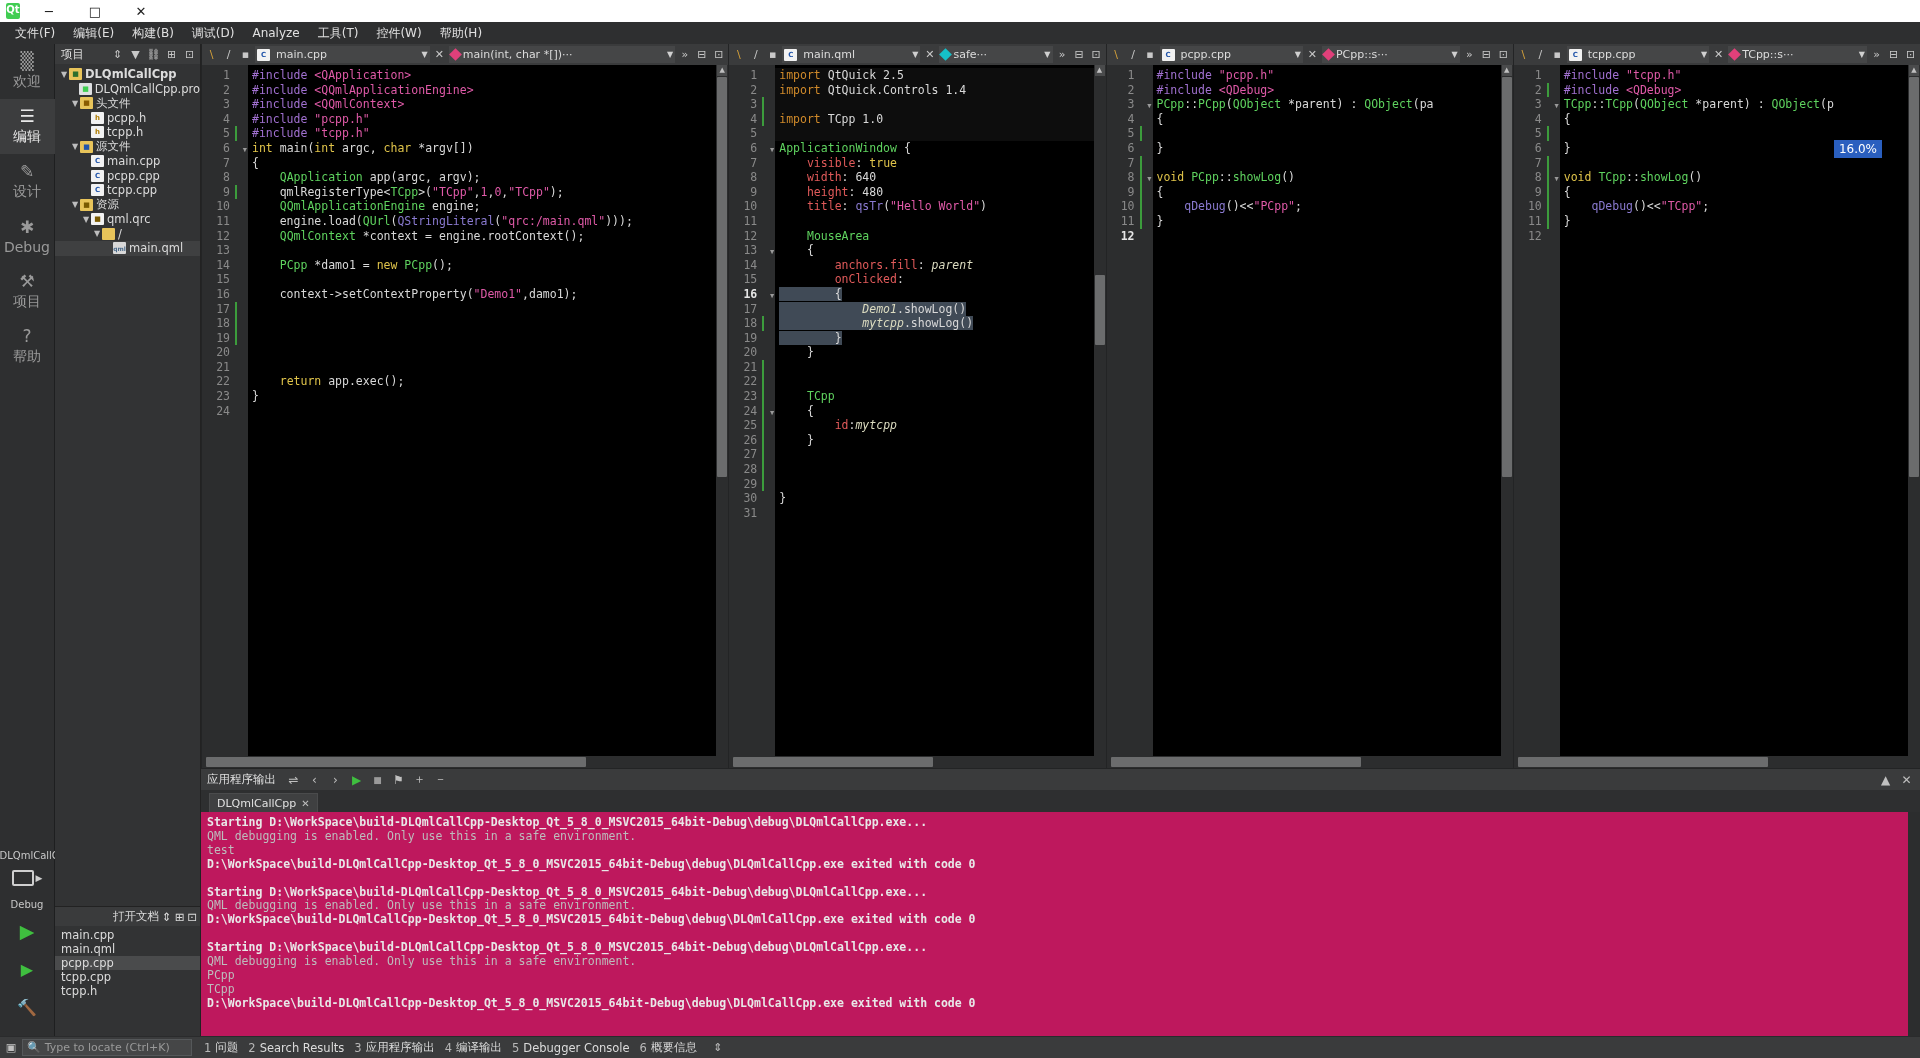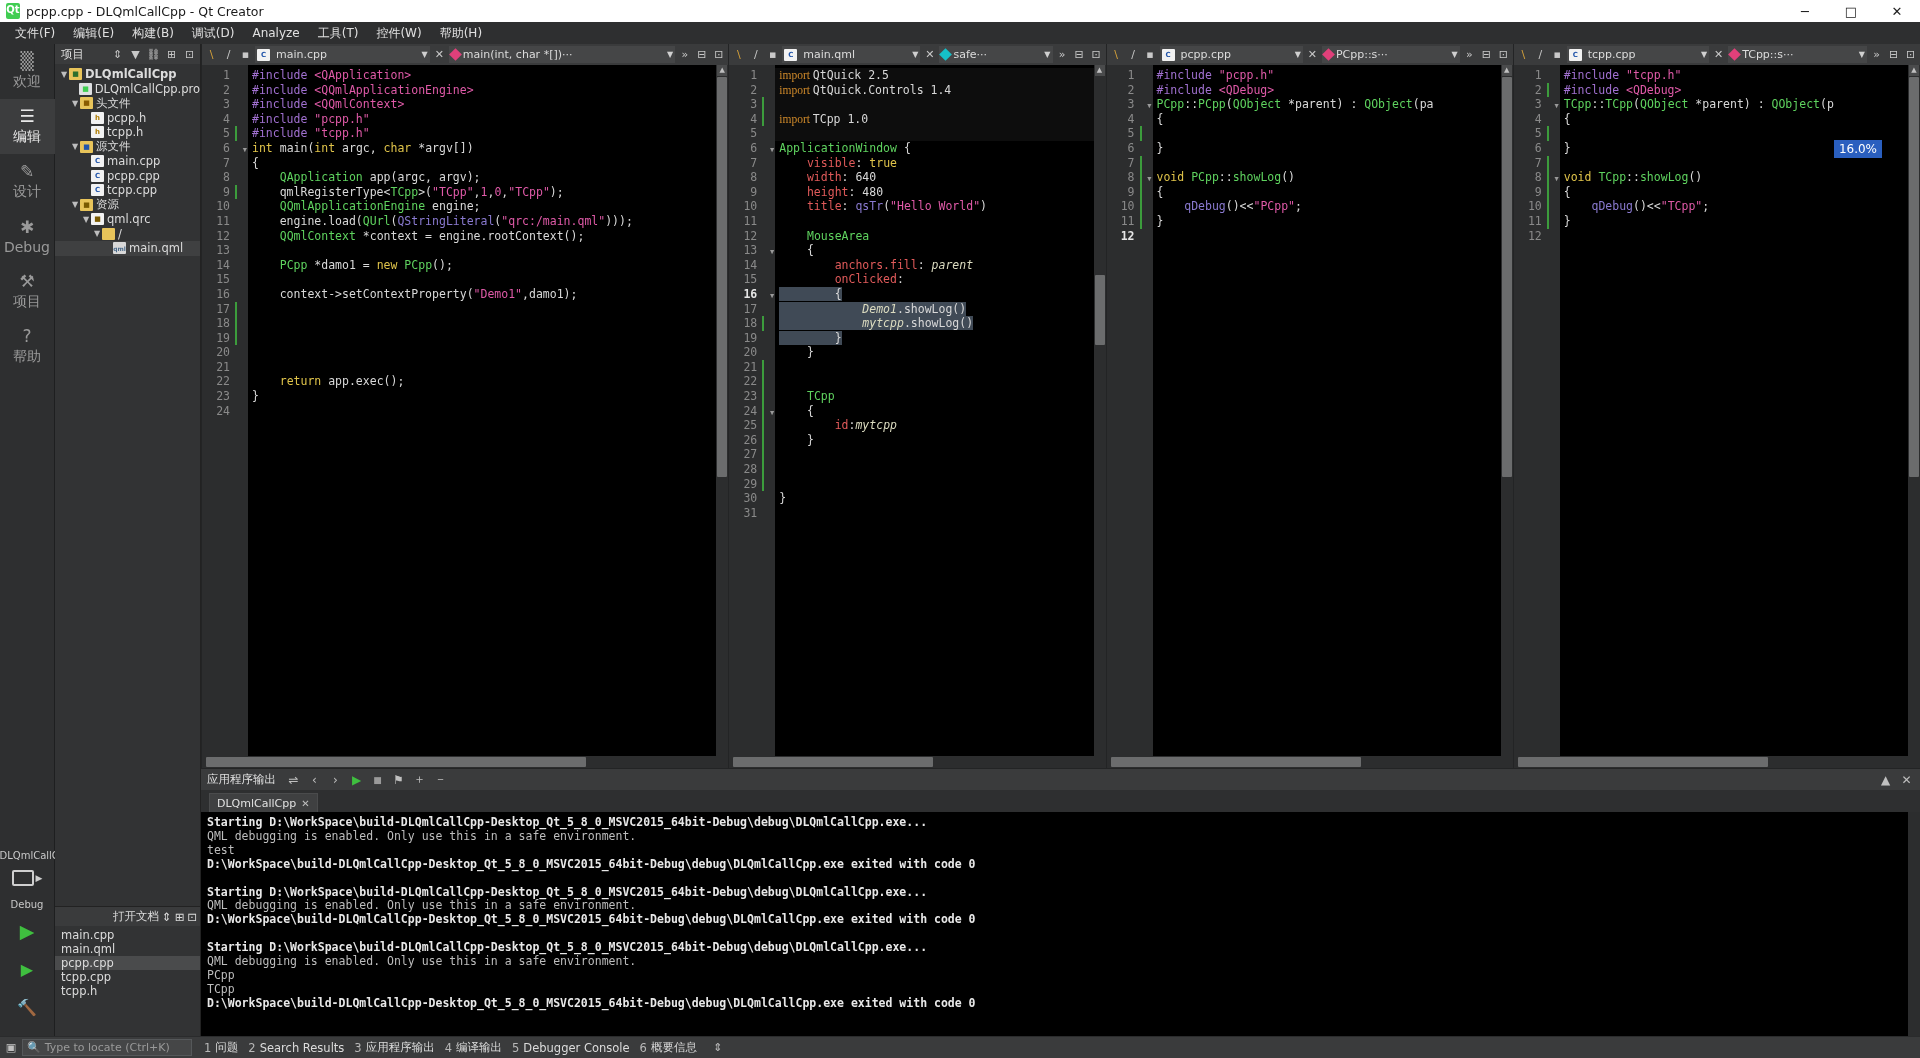--- a/index.html
+++ b/index.html
@@ -112,21 +112,21 @@
   .gline .fold { position:absolute; right:-13px; top:2px; width:10px; color:#9a9a9a; font-size:7px;}
   .gline .chg  { position:absolute; right:-3px; top:0px; width:2px; height:14.6px; background:#3c9c3c;}
   .gline.cur { color:#e6e6e6; font-weight:bold; }
   .foldbar { width:14px; flex:0 0 14px; background:#2c2d2e; }
   .code { flex:1; font-family:"DejaVu Sans Mono","Liberation Mono",monospace; font-size:11.5px;
           line-height:14.6px; padding-top:3px; white-space:pre; overflow:hidden; color:#d8d8d8;}
   .cl { height:14.6px; padding-left:4px; }
   .cl.hl { background:#0d0d0d; }
   .sel { background:#404a56; }
   
-  .k  { color:#d08a2a;font-family:Liberation Serif, serif; }           
+  .k  { color:#d08a2a; }           
   .kw { color:#e0c44a; }           
   .pp { color:#a070d0; }           
   .str{ color:#e05aa8; }           
   .ty { color:#5fd35f; }           
   .fn { color:#5fd35f; }
   .num{ color:#e05aa8; }
   .op { color:#d8d8d8; }
   .prop { color:#e05a5a; }         
   .qmlid { color:#dcdcc0; font-style:italic;}
   .lit { color:#8a7ad0; }
@@ -149,21 +149,21 @@
   .out-head .title { padding:0 6px 0 2px; }
   .out-ic { width:19px; height:18px; display:flex; align-items:center; justify-content:center;
             font-size:12px; color:#c0c0c0;}
   .out-ic.play { color:#3fbf3f; font-size:12px;}
   .out-ic.stop { color:#9a9a9a; font-size:9px;}
   .out-head .gap { flex:1; }
   .out-tabs { height:22px; display:flex; align-items:flex-end; background:#2e2f30; padding-left:8px;}
   .otab { height:19px; display:flex; align-items:center; gap:5px; padding:0 7px; background:#3f4041;
           border:1px solid #4a4b4c; border-bottom:none; font-size:11px; color:#e0e0e0;}
   .otab .x { font-size:10px; color:#c0c0c0;}
-  .out-body { flex:1; background:#000000; overflow:hidden; display:flex;}
+  .out-body { flex:1; background:#be185d; overflow:hidden; display:flex;}
   .out-text { flex:1; font-family:"DejaVu Sans Mono","Liberation Mono",monospace; font-size:11.5px;
               line-height:13.9px; padding:4px 6px; white-space:pre; color:#c9c9c9; overflow:hidden;}
   .out-text .path { color:#e8e8e8; font-weight:bold; }
   .out-text .plain { color:#bdbdbd; }
   .out-scroll { width:12px; background:#2c2d2e; position:relative;}
 
   
   .statusbar { height:22px; flex:0 0 22px; background:#3a3b3c; display:flex; align-items:center;
                font-size:11.5px; color:#dcdcdc; border-top:1px solid #2a2b2c;}
   .sb-ic { width:22px; height:22px; display:flex; align-items:center; justify-content:center;
@@ -175,21 +175,20 @@
   .sb-tab .n { color:#b8b8b8; }
   .sb-right { flex:1; }
 </style>
 </head>
 <body>
 
 <div class="app">
 
   <div class="titlebar">
     <div class="tb-icon">Qt</div>
-    <div class="tb-title">pcpp.cpp - DLQmlCallCpp - Qt Creator</div>
     <div class="tb-btns">
       <div class="tb-btn">─</div>
       <div class="tb-btn">□</div>
       <div class="tb-btn close">✕</div>
     </div>
   </div>
 
   <div class="menubar" id="menubar">
       <div class="mi">文件(F)</div>
       <div class="mi">编辑(E)</div>

